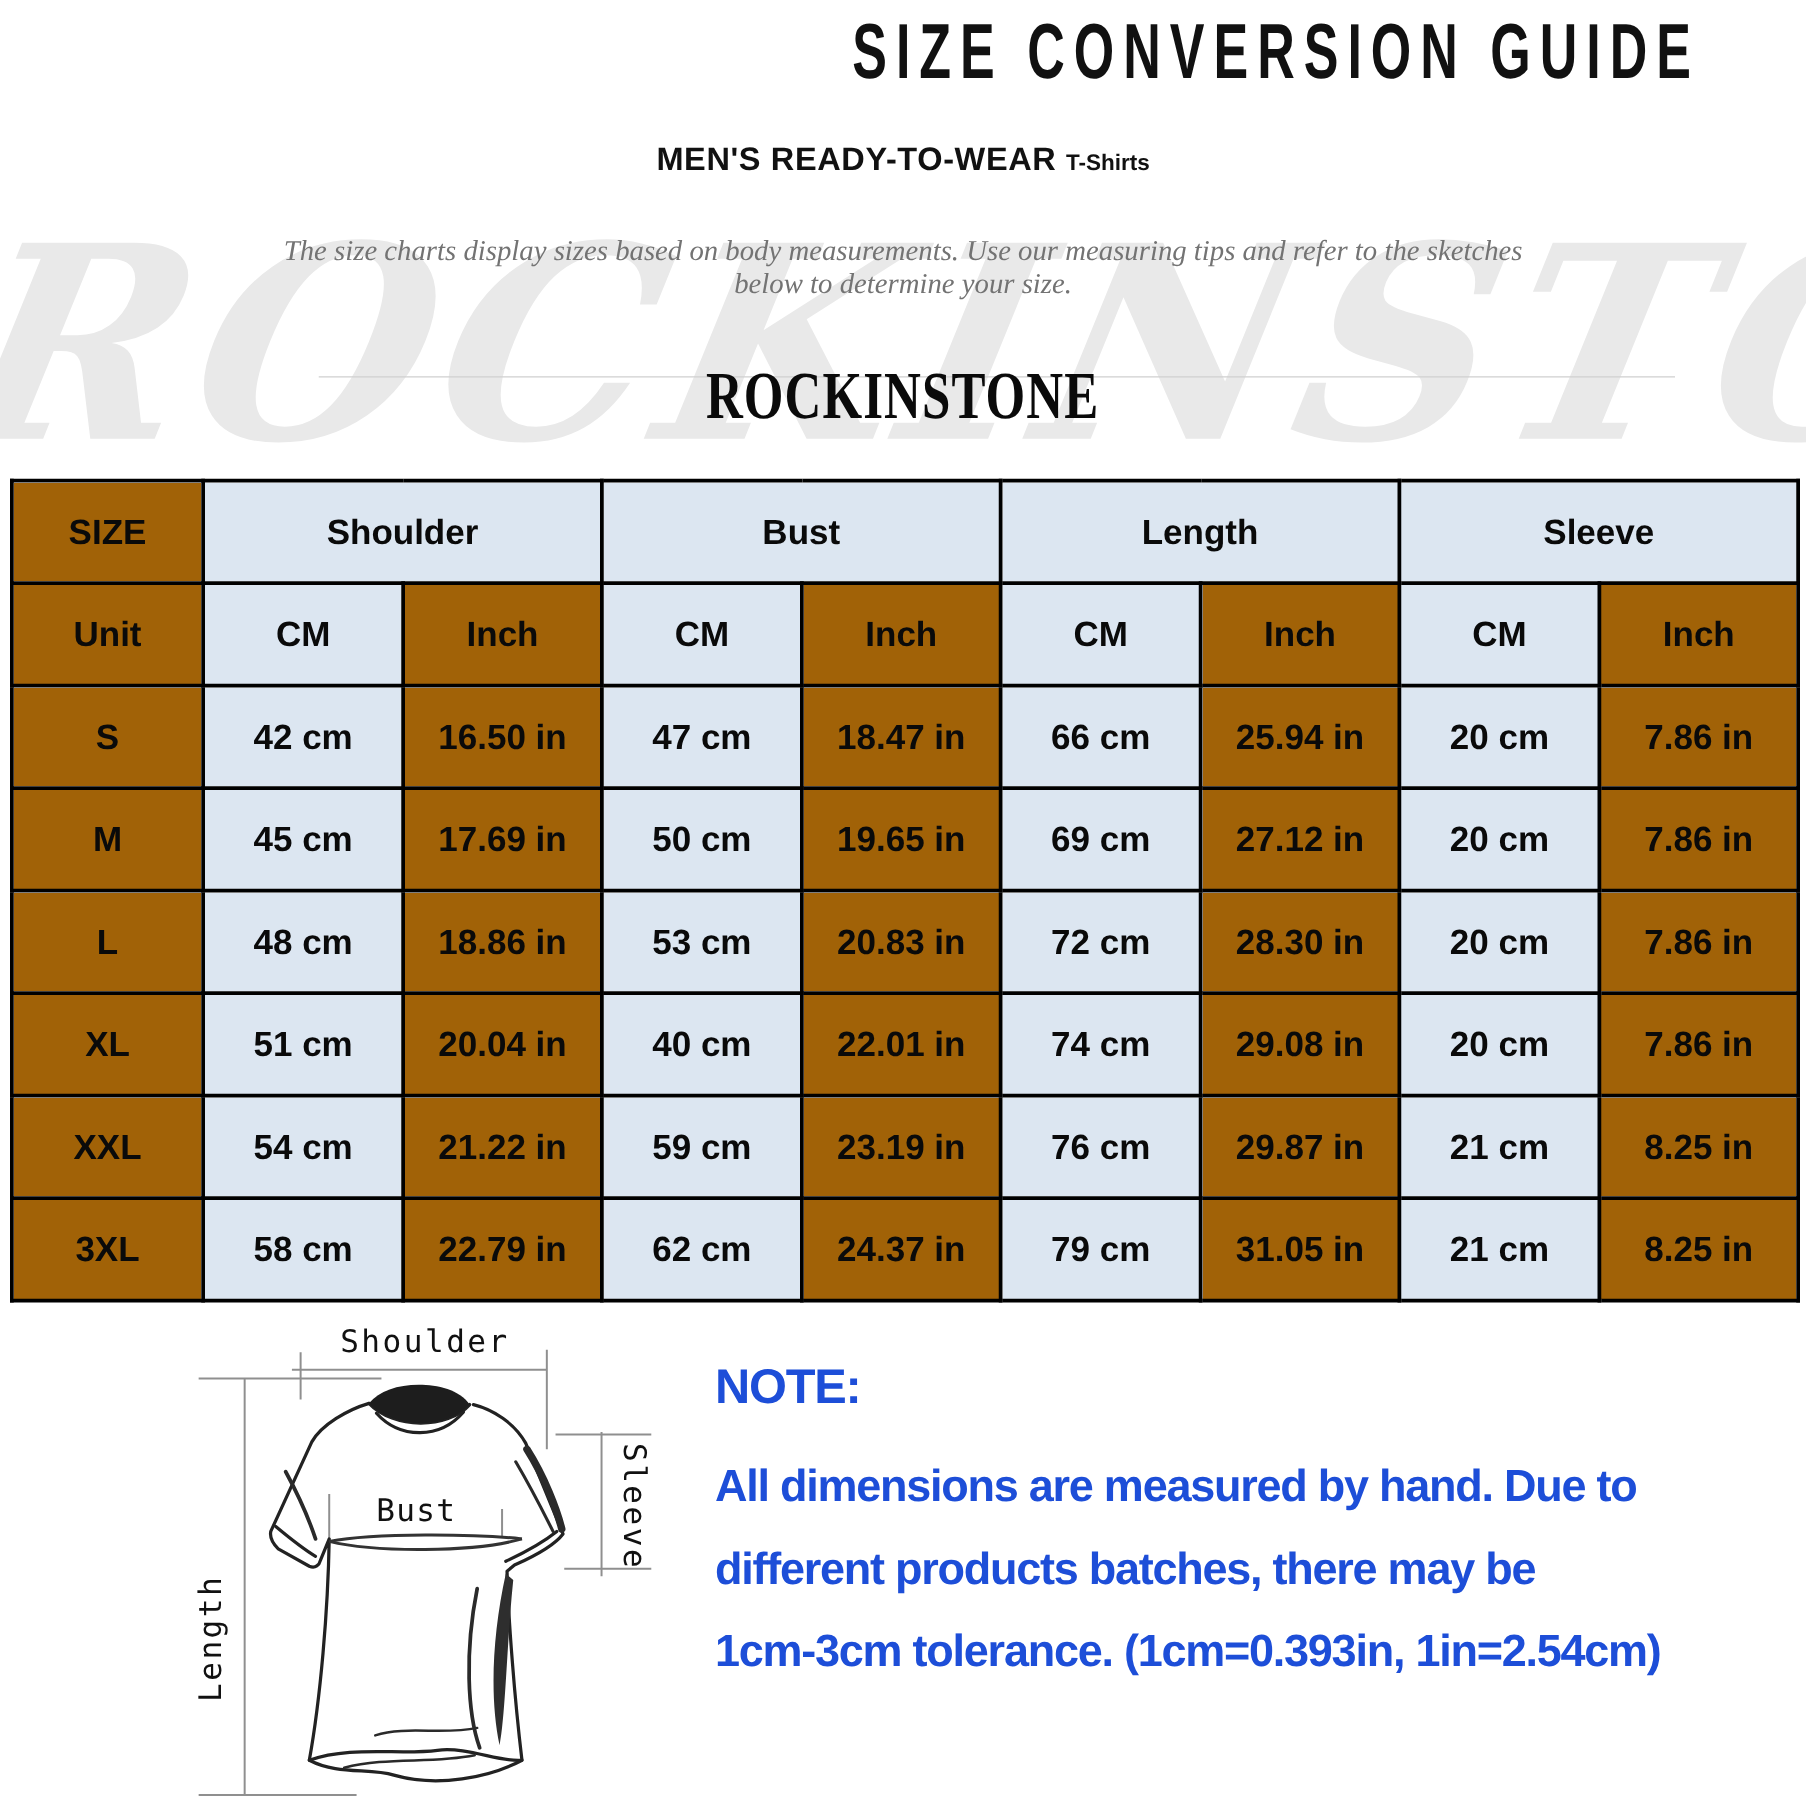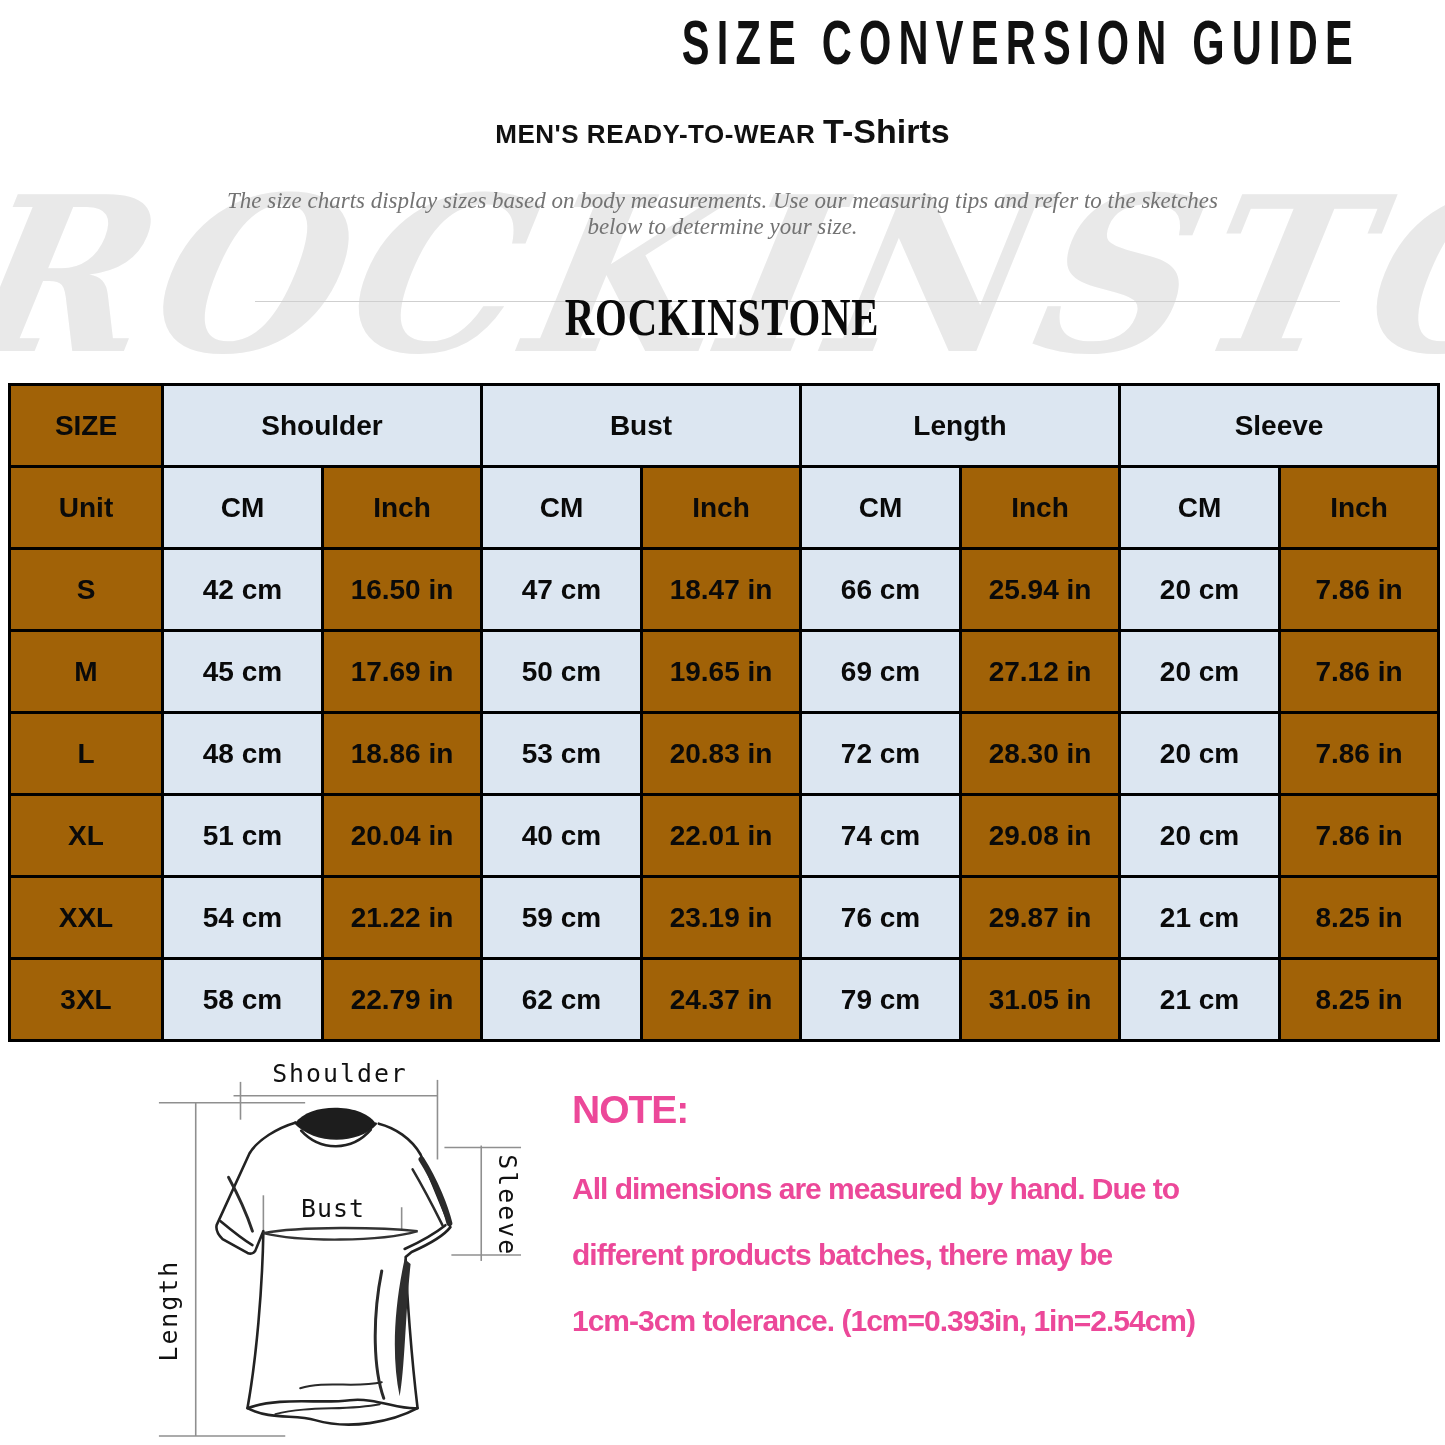--- a/index.html
+++ b/index.html
@@ -22,21 +22,21 @@
     font-size:52px;font-weight:600;
     letter-spacing:9px;white-space:nowrap;
     transform:scale(0.8,1.2);transform-origin:center top;
     color:#111;
   }
   .subtitle{
     position:absolute;top:112px;left:0;width:100%;
     text-align:center;z-index:2;
     font-weight:700;font-size:26px;letter-spacing:0.5px;color:#111;
   }
-  .subtitle .product{font-size:34px;letter-spacing:0;text-align:right;}
+  .subtitle .product{font-size:18px;letter-spacing:0;text-align:right;}
   .desc{
     position:absolute;left:0;width:100%;text-align:center;z-index:2;
     font-family:"Liberation Serif", serif;
     font-style:italic;font-size:23px;color:#737373;
   }
   .desc.l1{top:188px;}
   .desc.l2{top:214px;}
   
   .watermark{
     position:absolute;top:168px;left:-25px;width:1495px;
@@ -80,24 +80,24 @@
   table.size-table tr{height:82px;}
   td.blue{background:#dce6f1;}
   td.white{background:#a16207;}
   
   .diagram{
     position:absolute;top:1060px;left:100px;z-index:2;
   }
   .note{
     position:absolute;top:1086px;left:572px;width:810px;z-index:2;
     font-family:"Liberation Sans", sans-serif;
-    font-weight:700;color:#ec4899;letter-spacing:-1px;
+    font-weight:700;color:#1d4ed8;letter-spacing:-1px;
   }
   .note-h{font-size:39px;line-height:48px;margin-bottom:22px;}
-  .note-line{font-size:30px;line-height:66px;white-space:nowrap;}
+  .note-line{font-size:36px;line-height:66px;white-space:nowrap;}
 </style>
 </head>
 <body>
 
 <div class="canvas">
 
   <div class="watermark">ROCKINSTONE</div>
 
   <div class="title-wrap">
     <span class="title-inner">SIZE CONVERSION GUIDE</span>

